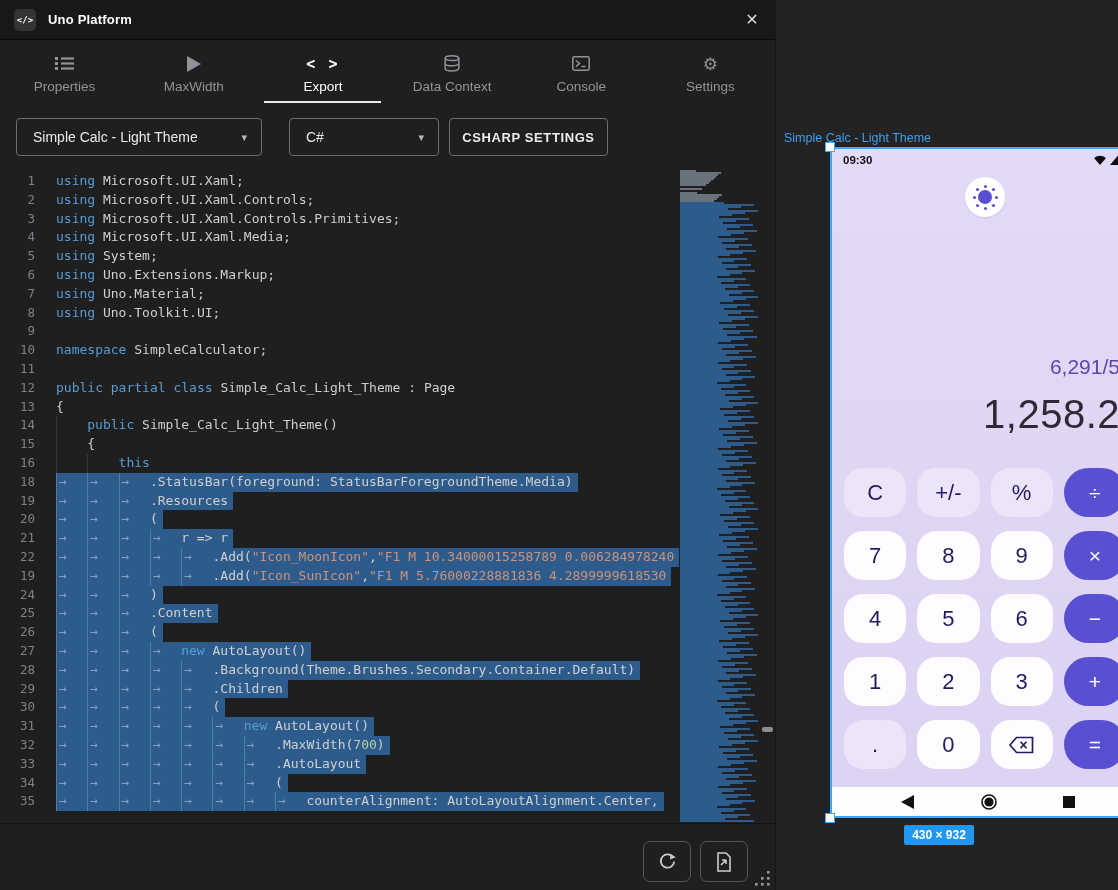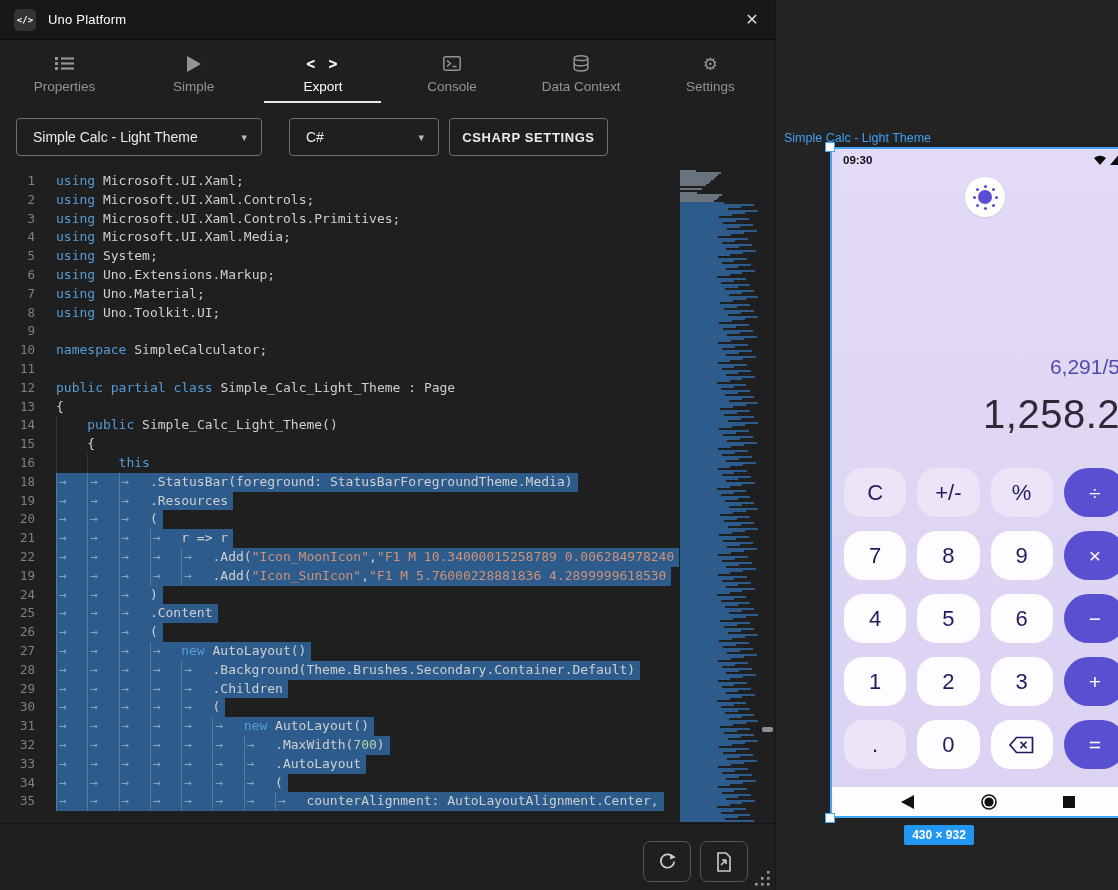--- a/index.html
+++ b/index.html
@@ -8,21 +8,21 @@
   .app { position:relative; width:1118px; height:890px; }
 
   
   .left-panel { position:absolute; left:0; top:0; width:775px; height:890px; background:#1f1f1f; }
 
   .titlebar { position:relative; height:40px; background:#181818; border-bottom:1px solid #0b0b0b;
     display:flex; align-items:center; padding:0 14px; }
   .appicon { width:22px; height:22px; background:#343434; border-radius:5px; color:#fff;
     font-family:"DejaVu Sans Mono", monospace; font-size:9px; font-weight:bold;
     display:flex; align-items:center; justify-content:center; }
-  .apptitle { color:#ffffff; font-size:13px; font-weight:normal; margin-left:12px; letter-spacing:.2px; }
+  .apptitle { color:#ffffff; font-size:13px; font-weight:bold; margin-left:12px; letter-spacing:.2px; }
   .closebtn { position:absolute; right:10px; top:7px; width:26px; height:26px; background:none; border:none;
     color:#d8d8d8; font-size:16px; cursor:pointer; line-height:26px; }
 
   .tabbar { height:63px; background:#1f1f1f; display:flex; }
   .tab-item { width:129.17px; display:flex; flex-direction:column; align-items:center; justify-content:center;
     position:relative; cursor:pointer; padding-top:4px; }
   .tab-ic { height:20px; display:flex; align-items:center; justify-content:center; margin-bottom:5px; }
   .tab-lb { font-size:13.5px; color:#90959b; }
   .tab-item.active .tab-lb { color:#ffffff; }
   .tab-item.active::after { content:""; position:absolute; left:6px; right:6px; bottom:0; height:2px; background:#e9e9e9; }
@@ -130,49 +130,49 @@
             </svg>
           </span>
           <div class="tab-lb">Properties</div>
         </div>
         <div class="tab-item">
           <span class="tab-ic">
             <svg width="14" height="16" viewBox="0 0 14 16">
               <polygon points="0,0 14,8 0,16" fill="#90959b"></polygon>
             </svg>
           </span>
-          <div class="tab-lb">Simple</div>
+          <div class="tab-lb">MaxWidth</div>
         </div>
         <div class="tab-item active">
           <span class="tab-ic">
             <span class="exptxt">&lt; &gt;</span>
           </span>
           <div class="tab-lb">Export</div>
-        </div>
-        <div class="tab-item">
-          <span class="tab-ic">
-            <svg width="18" height="15" viewBox="0 0 18 15">
-              <rect x="0.8" y="0.8" width="16.4" height="13.4" rx="1.6" fill="none" stroke="#90959b" stroke-width="1.5"></rect>
-              <polyline points="4,4.5 7.5,7.5 4,10.5" fill="none" stroke="#90959b" stroke-width="1.5"></polyline>
-              <line x1="9.5" y1="10.5" x2="13.5" y2="10.5" stroke="#90959b" stroke-width="1.5"></line>
-            </svg>
-          </span>
-          <div class="tab-lb">Console</div>
         </div>
         <div class="tab-item">
           <span class="tab-ic">
             <svg width="16" height="17" viewBox="0 0 16 17">
               <g fill="none" stroke="#90959b" stroke-width="1.5">
                 <ellipse cx="8" cy="3.2" rx="6.8" ry="2.4"></ellipse>
                 <path d="M1.2 3.2 v10.4 c0 1.3 3 2.4 6.8 2.4 s6.8 -1.1 6.8 -2.4 v-10.4"></path>
                 <path d="M1.2 8.4 c0 1.3 3 2.4 6.8 2.4 s6.8 -1.1 6.8 -2.4"></path>
               </g>
             </svg>
           </span>
           <div class="tab-lb">Data Context</div>
+        </div>
+        <div class="tab-item">
+          <span class="tab-ic">
+            <svg width="18" height="15" viewBox="0 0 18 15">
+              <rect x="0.8" y="0.8" width="16.4" height="13.4" rx="1.6" fill="none" stroke="#90959b" stroke-width="1.5"></rect>
+              <polyline points="4,4.5 7.5,7.5 4,10.5" fill="none" stroke="#90959b" stroke-width="1.5"></polyline>
+              <line x1="9.5" y1="10.5" x2="13.5" y2="10.5" stroke="#90959b" stroke-width="1.5"></line>
+            </svg>
+          </span>
+          <div class="tab-lb">Console</div>
         </div>
         <div class="tab-item">
           <span class="tab-ic">
             <span class="gearglyph">⚙</span>
           </span>
           <div class="tab-lb">Settings</div>
         </div>
       </div>
 
     <div class="toolbar">

